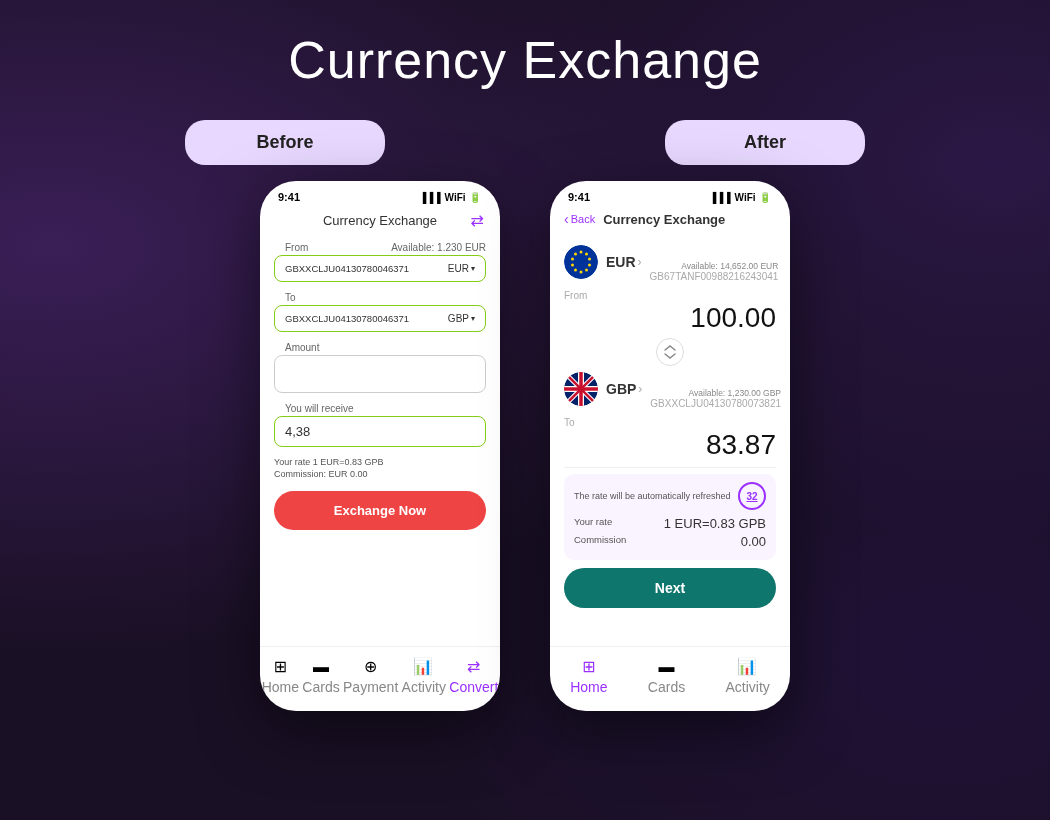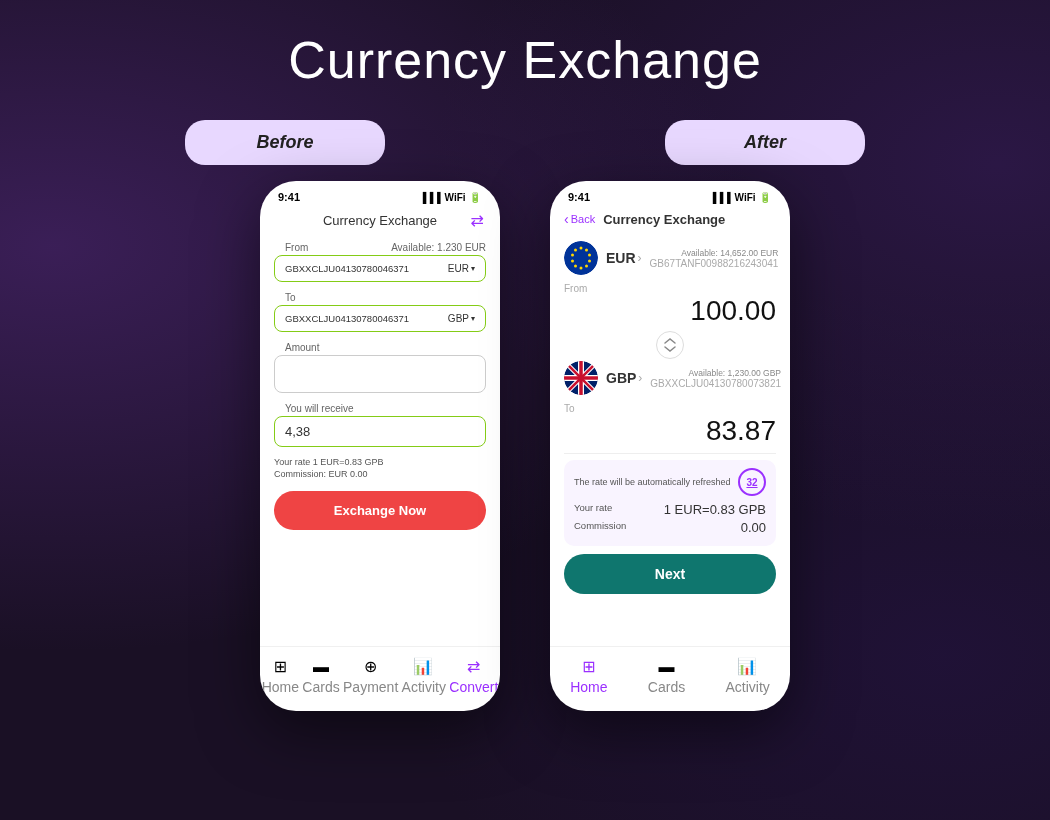--- a/index.html
+++ b/index.html
@@ -39,21 +39,20 @@
       font-size: 52px;
       font-weight: 300;
       letter-spacing: 1px;
       margin-bottom: 30px;
     }
 
     .labels-row {
       display: flex;
       gap: 280px;
       margin-bottom: 16px;
-      font-style: italic;
     }
 
     .label-pill {
       background: #e8d8ff;
       border-radius: 20px;
       padding: 12px 60px;
       font-size: 18px;
       font-weight: 600;
       color: #222;
       text-align: center;
@@ -322,20 +321,21 @@
 
     .currency-details {
       flex: 1;
       margin-left: 8px;
       text-align: right;
     }
 
     .currency-available {
       font-size: 8.5px;
       color: #888;
+      margin-top: 20px;
     }
 
     .currency-account {
       font-size: 10px;
       color: #aaa;
     }
 
     .from-to-section {
       margin-bottom: 4px;
     }

